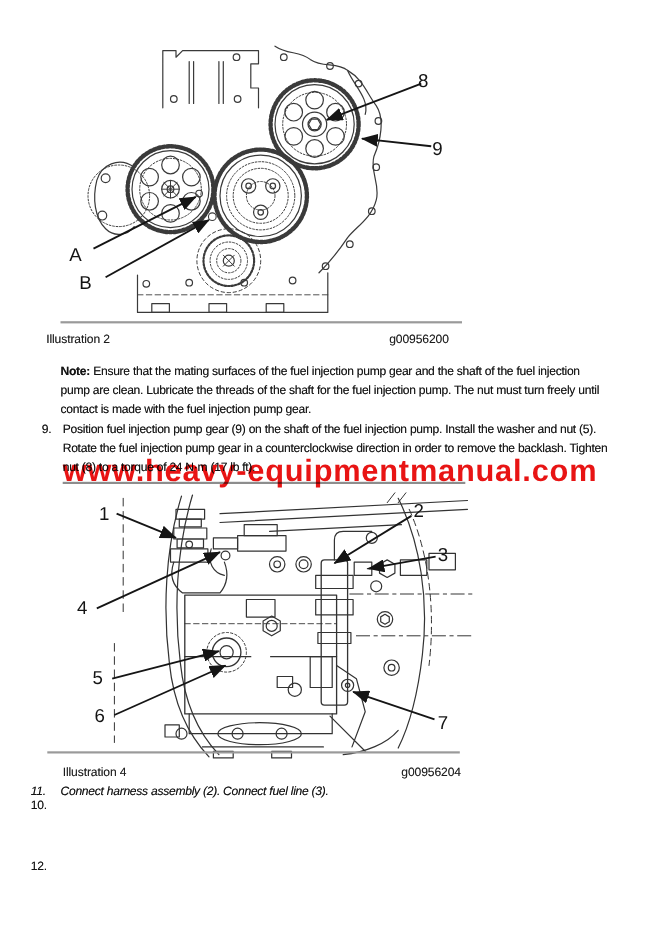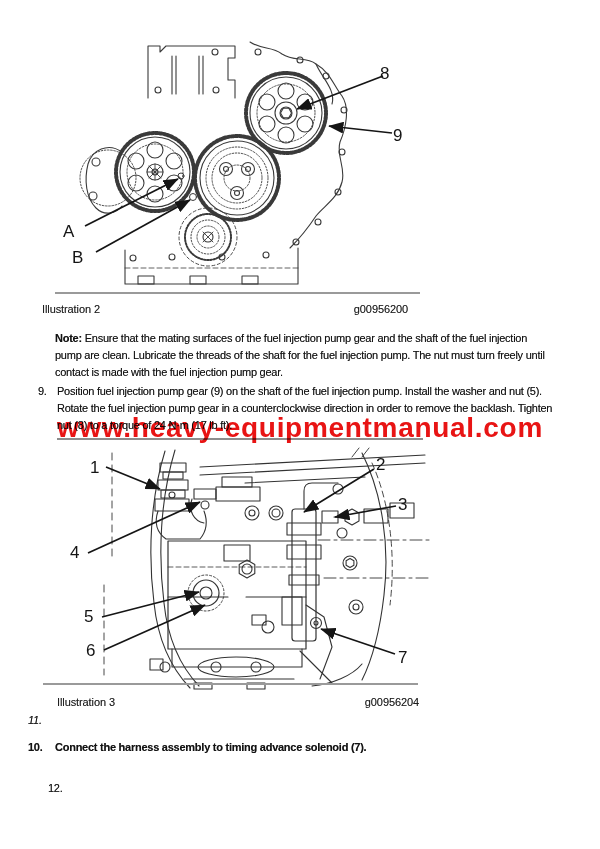--- a/index.html
+++ b/index.html
@@ -251,26 +251,26 @@
     <text class="co-text" x="70" y="113">4</text>
     <text class="co-text" x="84" y="177">5</text>
     <text class="co-text" x="86" y="211">6</text>
     <text class="co-text" x="398" y="218">7</text>
   </g>
 </svg>
 
 <div class="rule" style="left:43px;top:683px;width:375px;"></div>
 
 <div class="caption abs" style="left:57px;top:696px;width:362px;">
-  <span>Illustration 3</span>
+  <span>Illustration 4</span>
   <span>g00956204</span>
 </div>
 
-<div class="bodytext step abs" style="left:28px;top:739px;width:545px;font-weight:bold;">
+<div class="bodytext step abs" style="left:28px;top:724px;width:545px;">
   <span class="num" style="width:27px;">10.</span>
-  <span>Connect the harness assembly to timing advance solenoid (7).</span>
 </div>
 <div class="bodytext step abs" style="left:28px;top:712px;width:545px;font-style:italic;">
   <span class="num" style="width:27px;">11.</span>
-</div>
-<div class="bodytext step abs" style="left:28px;top:780px;width:545px;margin-left:20px;">
+  <span>Connect harness assembly (2). Connect fuel line (3).</span>
+</div>
+<div class="bodytext step abs" style="left:28px;top:780px;width:545px;">
   <span class="num" style="width:27px;">12.</span>
 </div>
 
 </body></html>

